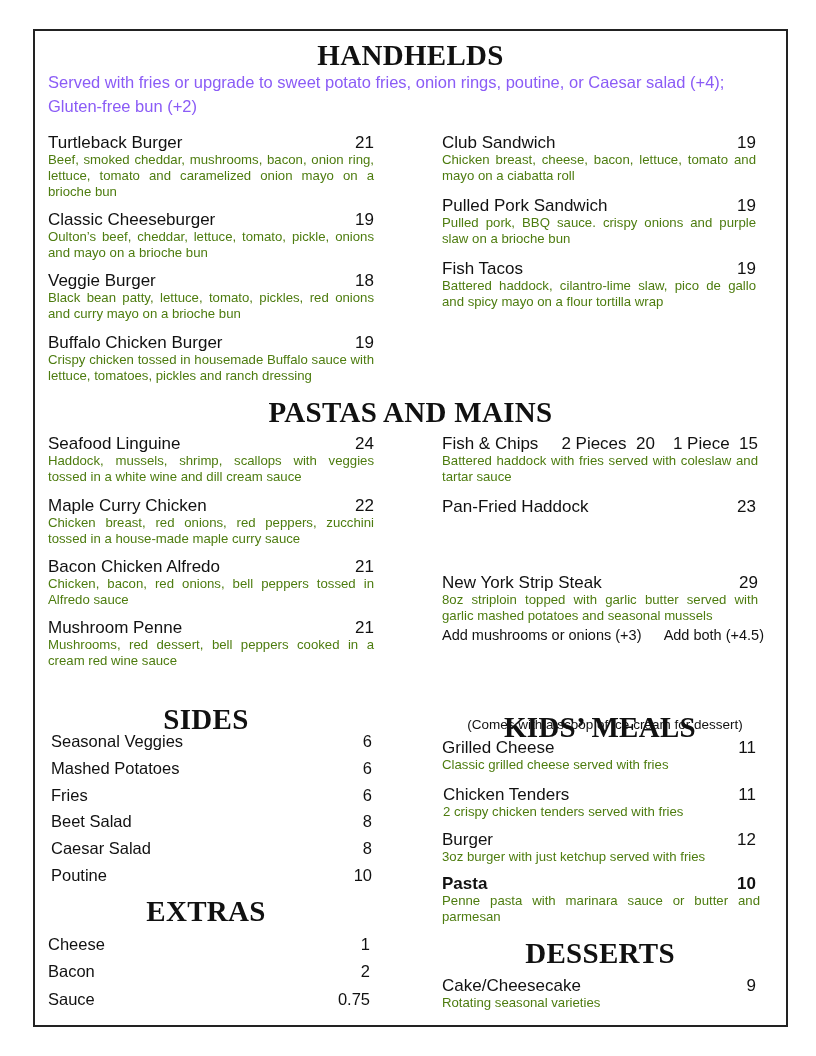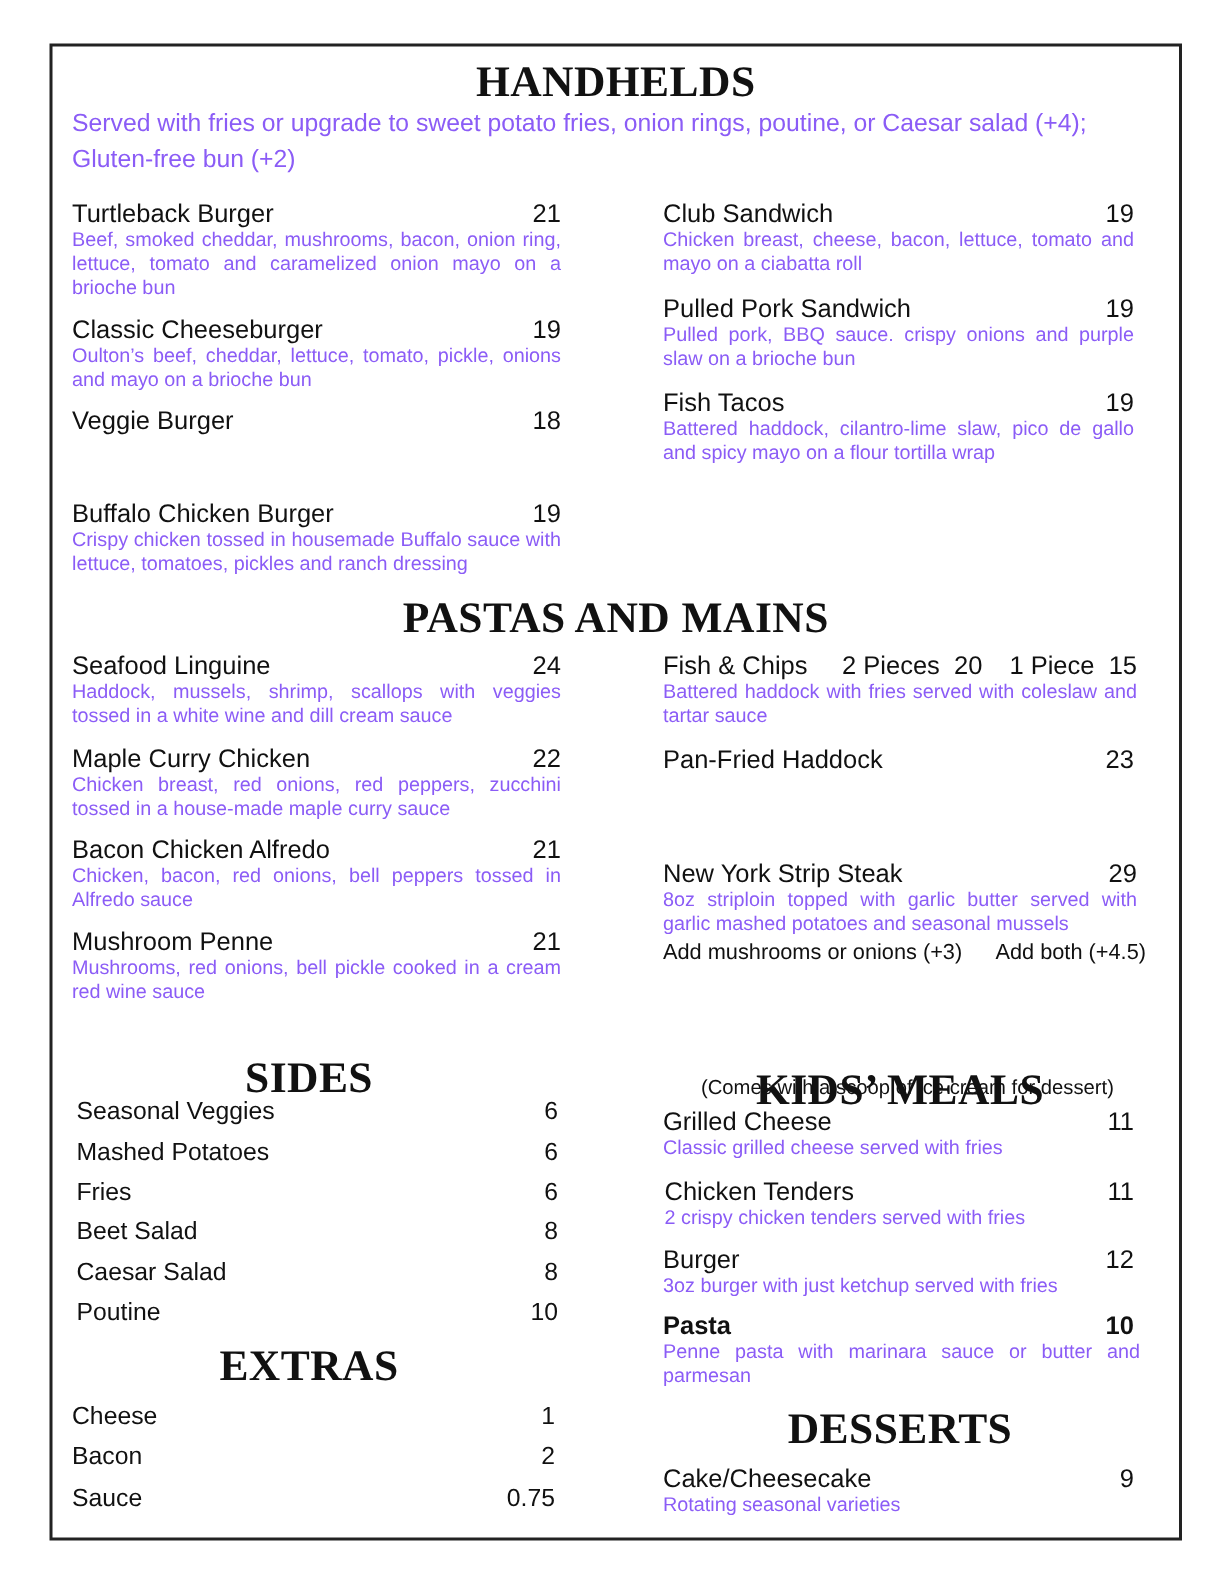--- a/index.html
+++ b/index.html
@@ -11,21 +11,21 @@
   .abs { position: absolute; }
   .h1 {
     font-family: "Liberation Serif", "DejaVu Serif", serif; font-weight: bold;
     font-size: 29px; text-align: center; letter-spacing: 0.3px; line-height: 1;
   }
   .intro { font-family: "Liberation Sans", sans-serif; font-size: 16.5px; line-height: 24px; color: #8b5cf6; }
   .item { position: absolute; }
   .item .row { display: flex; justify-content: space-between; align-items: baseline;
     font-family: "Liberation Sans", sans-serif; font-size: 17px; line-height: 19px; }
   .item .desc { font-family: "Liberation Sans", sans-serif; font-size: 13.2px; line-height: 16px;
-    text-align: justify; text-align-last: left; color: #8b5cf6; }
+    text-align: justify; text-align-last: left; color: #4d7c0f; }
   .simple { position: absolute; display: flex; justify-content: space-between;
     font-family: "Liberation Sans", sans-serif; font-size: 16.5px; line-height: 20px; }
   .kidsub { font-family: "Liberation Sans", sans-serif; font-size: 13.5px; text-align: center; line-height: 15px; }
   .fc-prices { display: flex; gap: 18px; }
   .addons { display: flex; justify-content: space-between; font-family: "Liberation Sans", sans-serif; font-size: 14.5px; line-height: 18px; margin-top: 2px; }
 </style>
 </head>
 <body>
 
 <div class="frame"></div>
@@ -45,20 +45,21 @@
       <span>Classic Cheeseburger</span>
       <span>19</span>
     </div>
   <div class="desc">Oulton’s beef, cheddar, lettuce, tomato, pickle, onions and mayo on a brioche bun</div>
 </div>
 <div class="item" style="left:48px; top:271px; width:326px;">
   <div class="row">
       <span>Veggie Burger</span>
       <span>18</span>
     </div>
+  <div class="desc">Black bean patty, lettuce, tomato, pickles, red onions and curry mayo on a brioche bun</div>
 </div>
 <div class="item" style="left:48px; top:333px; width:326px;">
   <div class="row">
       <span>Buffalo Chicken Burger</span>
       <span>19</span>
     </div>
   <div class="desc">Crispy chicken tossed in housemade Buffalo sauce with lettuce, tomatoes, pickles and ranch dressing</div>
 </div>
 
 <div class="item" style="left:442px; top:133px; width:314px;">
@@ -104,21 +105,21 @@
       <span>Bacon Chicken Alfredo</span>
       <span>21</span>
     </div>
   <div class="desc">Chicken, bacon, red onions, bell peppers tossed in Alfredo sauce</div>
 </div>
 <div class="item" style="left:48px; top:618px; width:326px;">
   <div class="row">
       <span>Mushroom Penne</span>
       <span>21</span>
     </div>
-  <div class="desc">Mushrooms, red onions, bell pickle cooked in a cream red wine sauce</div>
+  <div class="desc">Mushrooms, red dessert, bell peppers cooked in a cream red wine sauce</div>
 </div>
 
 <div class="item" style="left:442px; top:434px; width:316px;">
   <div class="row">
     <span>Fish &amp; Chips</span>
     <span class="fc-prices">
         <span style="white-space:pre">2 Pieces  20</span>
         <span style="white-space:pre">1 Piece  15</span>
       </span>
   </div>

